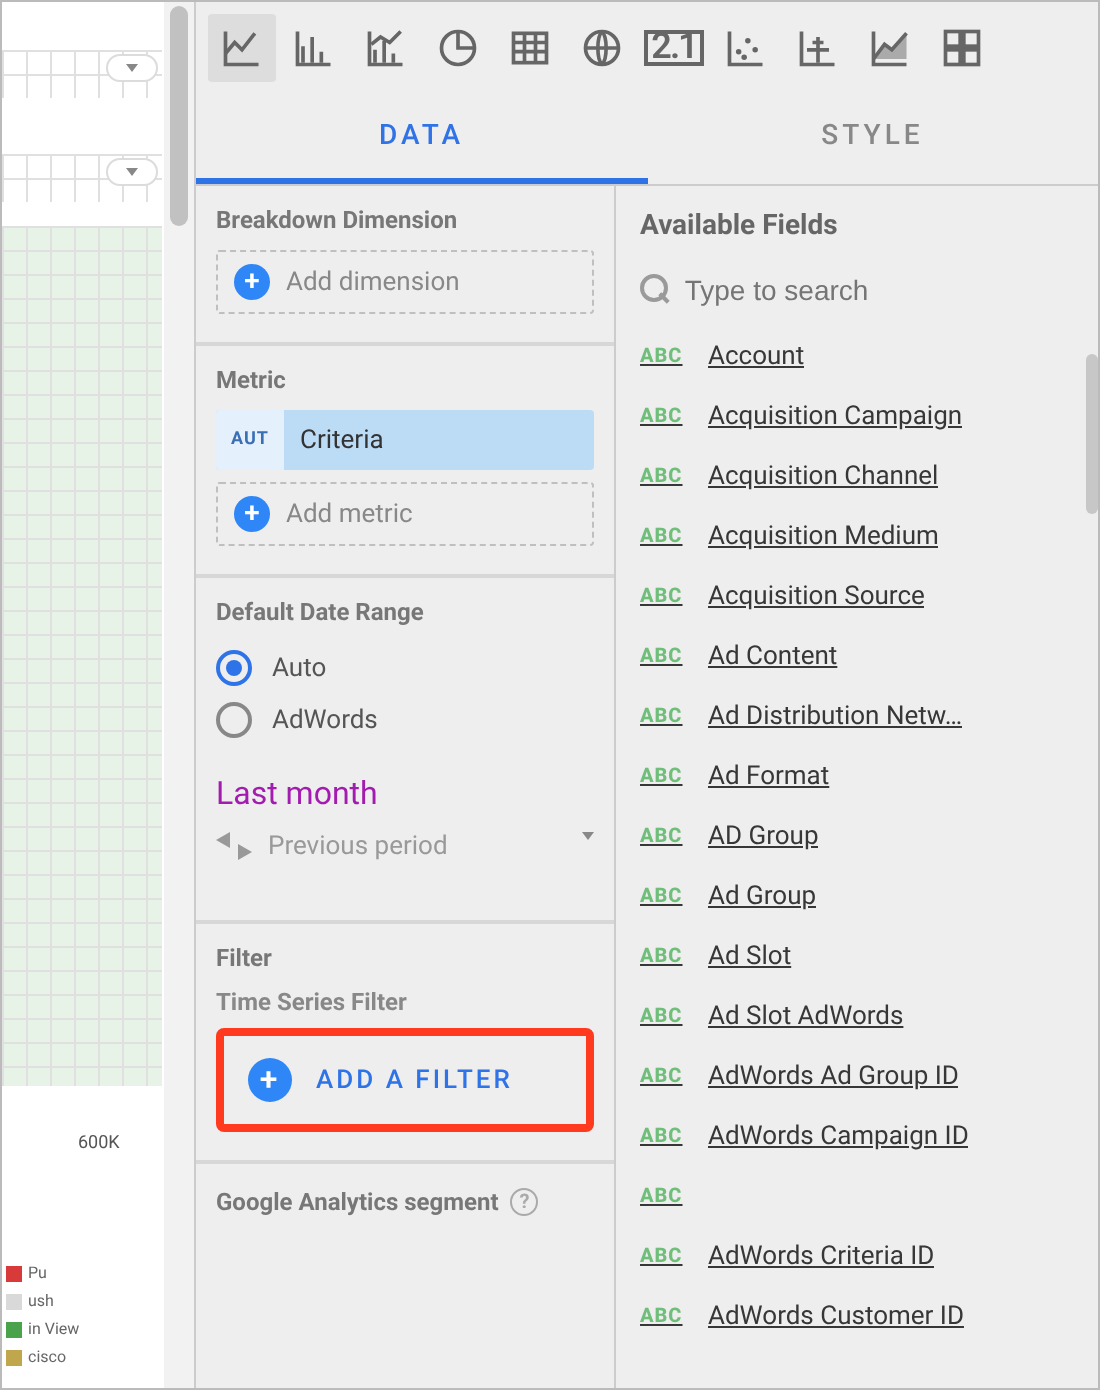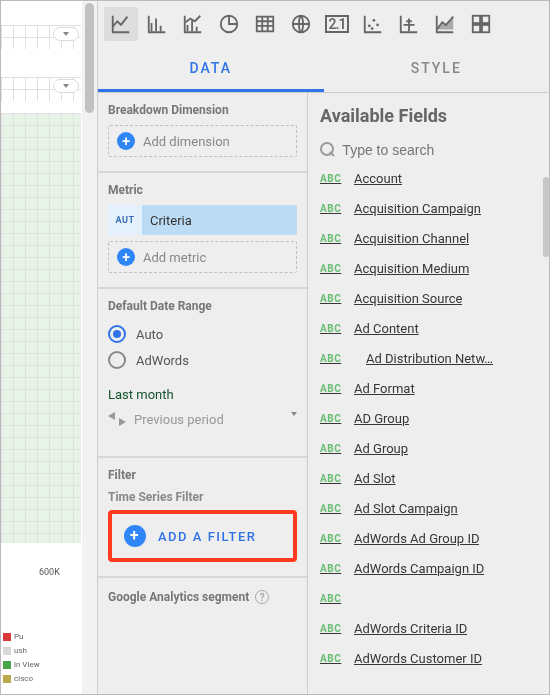--- a/index.html
+++ b/index.html
@@ -54,21 +54,21 @@
     height:46px; display:flex; align-items:center; gap:2px;
     padding:0 6px; background:#eee;
   }
   .ct-btn{
     width:34px; height:34px; border:1px solid transparent; border-radius:2px;
     display:flex; align-items:center; justify-content:center; cursor:pointer;
     color:#555;
   }
   .ct-btn.active{ background:#ddd; }
   .ct-btn svg{ width:22px; height:22px; stroke:#666; fill:none; stroke-width:2; }
-  .ct-glyph{ font-size:14px; font-weight:600; color:#666; letter-spacing:-1px; border:2px solid #666; padding:0 2px; line-height:14px;}
+  .ct-glyph{ font-size:18px; font-weight:600; color:#666; letter-spacing:-1px; border:2px solid #666; padding:0 2px; line-height:14px;}
 
   
   .tabs{ height:46px; display:flex; border-bottom:1px solid #ccc; background:#eee;}
   .tab{
     flex:1; display:flex; align-items:center; justify-content:center;
     font-size:14px; letter-spacing:2px; font-weight:500; color:#888; cursor:pointer;
     border-bottom:3px solid transparent;
   }
   .tab.active{ color:#2f73e8; border-bottom-color:#2f73e8;}
 
@@ -102,21 +102,21 @@
   .metric-chip .txt{ padding:0 8px;}
 
   .radio-row{ display:flex; align-items:center; gap:10px; height:26px; font-size:13px; color:#555;}
   .radio-o{
     width:18px; height:18px; border:2px solid #888; border-radius:50%;
     display:flex; align-items:center; justify-content:center;
   }
   .radio-o.sel{ border-color:#2f73e8;}
   .radio-o.sel::after{ content:""; width:8px; height:8px; border-radius:50%; background:#2f73e8;}
 
-  .muted{ color:#14532d; font-size:13px;}
+  .muted{ color:#a21caf; font-size:16px;}
   .compare-row{
     display:flex; align-items:flex-start; gap:8px; color:#999; font-size:13px; height:30px; margin-top:10px;
   }
   .compare-row .caret-down{ margin-left:auto; border-top-color:#888;}
   .arrows{
     width:18px; height:14px; position:relative;
   }
   .arrows::before,.arrows::after{
     content:""; position:absolute; width:0;height:0;
   }
@@ -128,21 +128,21 @@
   .add-filter-btn{
     height:36px; display:flex; align-items:center; gap:12px;
     padding:0 8px; color:#2f73e8; font-size:13px; letter-spacing:1.5px; font-weight:500; cursor:pointer;
   }
   .add-filter-btn .plus-circle{ width:22px; height:22px; font-size:16px;}
 
   .ga-row{ display:flex; align-items:center; gap:6px; font-size:12px; font-weight:700; color:#777; padding:12px 10px 0 10px;}
   .qmark{ width:14px; height:14px; border:1px solid #aaa; border-radius:50%; display:flex; align-items:center; justify-content:center; font-size:10px; color:#aaa;}
 
   
-  .af-title{ font-size:18px; font-weight:700; color:#666; padding:12px 12px 6px 12px;}
+  .af-title{ font-size:14px; font-weight:700; color:#666; padding:12px 12px 6px 12px;}
   .search-row{ height:36px; display:flex; align-items:center; gap:8px; padding:0 12px; color:#9a9a9a;}
   .search-row input{
     border:none; outline:none; background:transparent; font-size:14px; color:#555; width:100%;
   }
   .field-list{ position:absolute; top:70px; bottom:0; left:0; right:6px; overflow:hidden;}
   .field-item{
     height:30px; display:flex; align-items:center; gap:10px; padding:0 12px;
     font-size:13px; color:#373737; white-space:nowrap; overflow:hidden; text-overflow:ellipsis;text-decoration:underline;
   }
   .abc{
@@ -362,41 +362,41 @@
           <div class="field-item">
             <span class="abc">ABC</span>
             <span style="overflow: hidden; text-overflow: ellipsis;">Acquisition Source</span>
           </div>
           <div class="field-item">
             <span class="abc">ABC</span>
             <span style="overflow: hidden; text-overflow: ellipsis;">Ad Content</span>
           </div>
           <div class="field-item">
             <span class="abc">ABC</span>
-            <span style="overflow: hidden; text-overflow: ellipsis; margin-left: 12px;">Ad Distribution Netw…</span>
+            <span style="overflow: hidden; text-overflow: ellipsis;">Ad Distribution Netw…</span>
           </div>
           <div class="field-item">
             <span class="abc">ABC</span>
             <span style="overflow: hidden; text-overflow: ellipsis;">Ad Format</span>
           </div>
           <div class="field-item">
             <span class="abc">ABC</span>
             <span style="overflow: hidden; text-overflow: ellipsis;">AD Group</span>
           </div>
           <div class="field-item">
             <span class="abc">ABC</span>
             <span style="overflow: hidden; text-overflow: ellipsis;">Ad Group</span>
           </div>
           <div class="field-item">
             <span class="abc">ABC</span>
             <span style="overflow: hidden; text-overflow: ellipsis;">Ad Slot</span>
           </div>
           <div class="field-item">
             <span class="abc">ABC</span>
-            <span style="overflow: hidden; text-overflow: ellipsis;">Ad Slot Campaign</span>
+            <span style="overflow: hidden; text-overflow: ellipsis;">Ad Slot AdWords</span>
           </div>
           <div class="field-item">
             <span class="abc">ABC</span>
             <span style="overflow: hidden; text-overflow: ellipsis;">AdWords Ad Group ID</span>
           </div>
           <div class="field-item">
             <span class="abc">ABC</span>
             <span style="overflow: hidden; text-overflow: ellipsis; text-align: right;">AdWords Campaign ID</span>
           </div>
           <div class="field-item">

